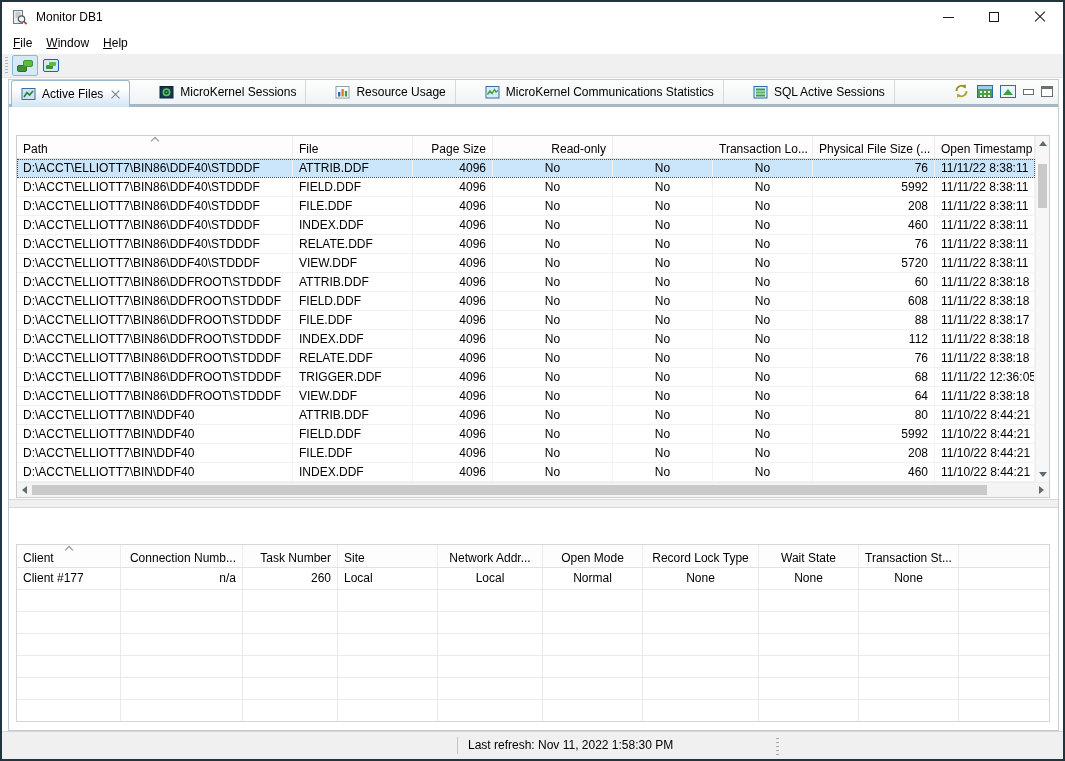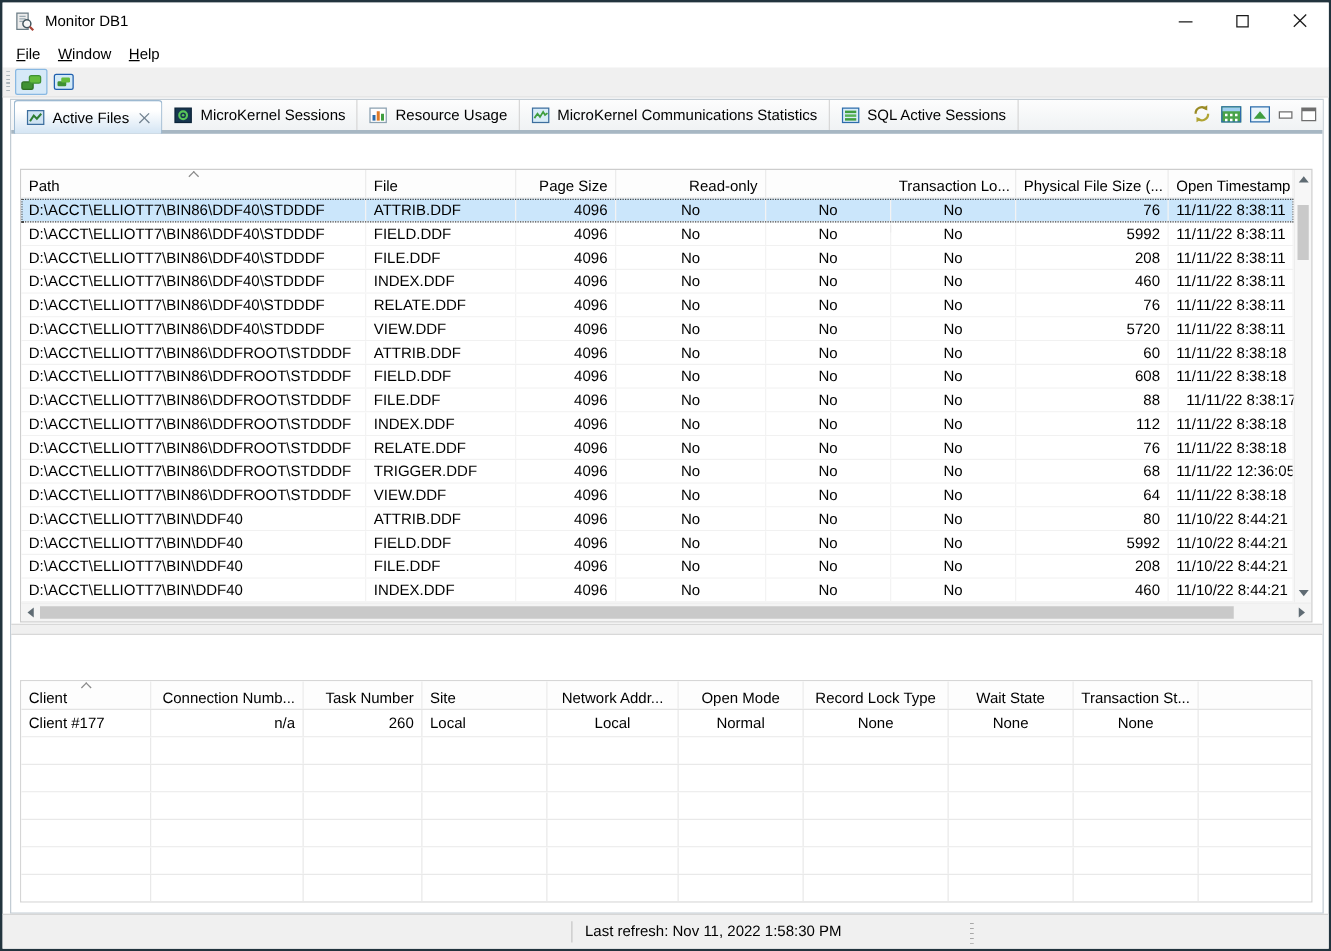--- a/index.html
+++ b/index.html
@@ -34,21 +34,21 @@
   .ic-conn { position:relative; width:16px; height:12px; }
   .ic-conn .r1 { position:absolute; left:0; bottom:0; width:10px; height:7px; background:#3f9133; border:1px solid #2c6e22; border-radius:2px; }
   .ic-conn .r2 { position:absolute; right:0; top:0; width:10px; height:7px; background:#63bb3c; border:1px solid #3f9133; border-radius:2px; }
   .ic-conn2 { position:relative; width:16px; height:13px; background:#d2e9f7; border:1px solid #1f5fae; border-radius:2px; }
   .ic-conn2 .r1 { position:absolute; left:2px; bottom:2px; width:7px; height:4px; background:#3f9133; border-radius:1px; }
   .ic-conn2 .r2 { position:absolute; right:2px; top:2px; width:7px; height:4px; background:#63bb3c; border-radius:1px; }
   
   .part { position:absolute; left:6px; top:77px; width:1051px; height:652px; border:1px solid #c2ccd4; background:#fff; }
   .tabstrip { position:absolute; left:0; top:0; right:0; height:27px; background:linear-gradient(#fdfdfd,#eef1f3); }
   .tabstrip::after { content:""; position:absolute; left:0; right:0; bottom:0; height:3px; background:#a7b7c3; }
-  .tabs { display:flex; height:24px; padding-left:2px; }
+  .tabs { display:flex; height:24px; padding-left:2px;gap:20px; }
   .tab { display:flex; align-items:center; gap:5px; padding:0 9px; border-right:1px solid #d8d8d8; white-space:nowrap; }
   .tab.active { background:linear-gradient(#ffffff 30%,#d3e4f3); border:1px solid #9db9d1; border-bottom:none; border-radius:3px 3px 0 0; height:27px; position:relative; z-index:2; }
   .tabicon { width:16px; height:15px; flex:none; }
   .tab-close { position:relative; width:9px; height:9px; margin-left:3px; }
   .tab-close::before,.tab-close::after { content:""; position:absolute; left:-1px; top:4px; width:11px; height:1.4px; background:#6e7f8d; }
   .tab-close::before { transform:rotate(45deg); } .tab-close::after { transform:rotate(-45deg); }
   .tab-actions { position:absolute; right:5px; top:3px; display:flex; align-items:center; gap:7px; }
   .ic-grid { position:relative; width:16px; height:13px; background:#4aa34a; border:1px solid #2d6cab; }
   .ic-grid::before { content:""; position:absolute; left:0; top:0; right:0; height:3px; background:#9ecef0; }
   .ic-grid .dots { position:absolute; left:2px; top:5px; width:11px; height:6px;
@@ -315,21 +315,21 @@
               <div class="td al-right" style="width: 100px;">11/11/22 8:38:18</div>
             </div>
             <div class="tr">
               <div class="td al-left" style="width: 276px;">D:\ACCT\ELLIOTT7\BIN86\DDFROOT\STDDDF</div>
               <div class="td al-left" style="width: 120px;">FILE.DDF</div>
               <div class="td al-right" style="width: 80px;">4096</div>
               <div class="td al-center" style="width: 120px;">No</div>
               <div class="td al-center" style="width: 100px;">No</div>
               <div class="td al-center" style="width: 100px;">No</div>
               <div class="td al-right" style="width: 122px;">88</div>
-              <div class="td al-right" style="width: 100px; margin-left: 8px;">11/11/22 8:38:17</div>
+              <div class="td al-right" style="width: 100px;">11/11/22 8:38:17</div>
             </div>
             <div class="tr">
               <div class="td al-left" style="width: 276px;">D:\ACCT\ELLIOTT7\BIN86\DDFROOT\STDDDF</div>
               <div class="td al-left" style="width: 120px;">INDEX.DDF</div>
               <div class="td al-right" style="width: 80px;">4096</div>
               <div class="td al-center" style="width: 120px;">No</div>
               <div class="td al-center" style="width: 100px;">No</div>
               <div class="td al-center" style="width: 100px;">No</div>
               <div class="td al-right" style="width: 122px;">112</div>
               <div class="td al-right" style="width: 100px;">11/11/22 8:38:18</div>

